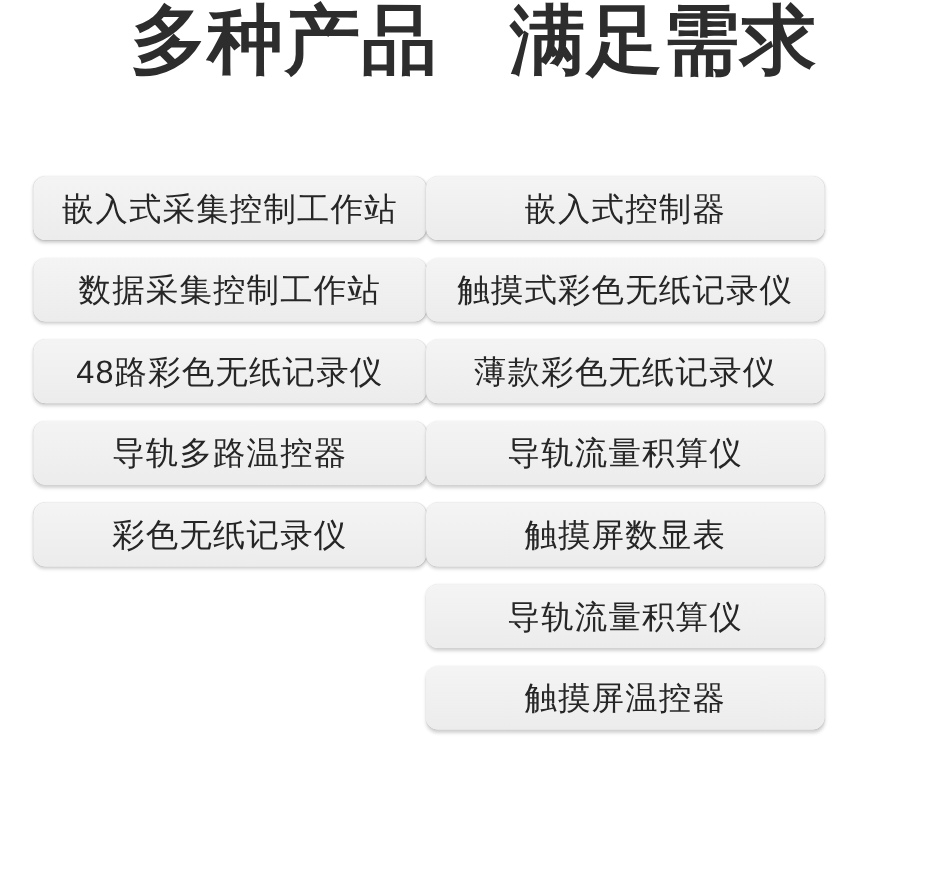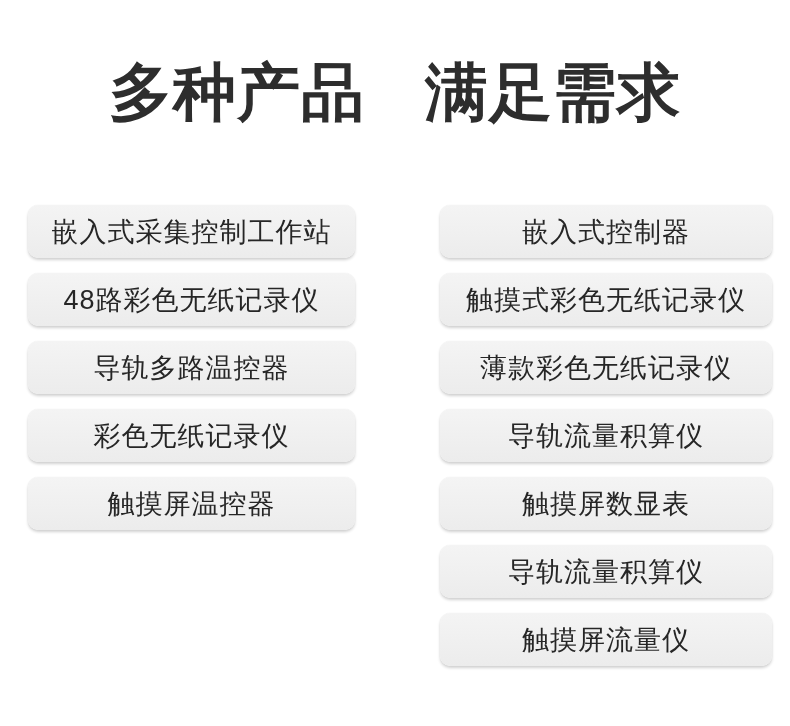--- a/index.html
+++ b/index.html
@@ -11,31 +11,29 @@
     width: 790px;
     height: 726px;
     overflow: hidden;
     font-family: "Liberation Sans", sans-serif;
   }
   .title-row {
     display: flex;
     justify-content: center;
     align-items: baseline;
     gap: 60px;
-    margin-top: 58px;
     font-size: 63px;
     line-height: 1.1;
     font-weight: 900;
     color: #2d2d2d;
     letter-spacing: 1px;
     white-space: nowrap;
   }
   .cols {
     display: flex;
-    gap: 85px;
     margin: 78px 1px 0 28px;
   }
   .col {
     display: flex;
     flex-direction: column;
     gap: 15px;
   }
   .col-left  { width: 327px; }
   .col-right { width: 332px; font-family: Liberation Serif, serif; }
   .pill {
@@ -59,27 +57,27 @@
 <body>
 
 <div class="title-row">
   <span>多种产品</span>
   <span>满足需求</span>
 </div>
 
 <div class="cols">
   <div class="col col-left">
       <div class="pill">嵌入式采集控制工作站</div>
+      <div class="pill">数据采集控制工作站</div>
       <div class="pill">48路彩色无纸记录仪</div>
       <div class="pill">导轨多路温控器</div>
       <div class="pill">彩色无纸记录仪</div>
-      <div class="pill">触摸屏温控器</div>
     </div>
   <div class="col col-right">
       <div class="pill">嵌入式控制器</div>
       <div class="pill">触摸式彩色无纸记录仪</div>
       <div class="pill">薄款彩色无纸记录仪</div>
       <div class="pill">导轨流量积算仪</div>
       <div class="pill">触摸屏数显表</div>
       <div class="pill">导轨流量积算仪</div>
-      <div class="pill">触摸屏流量仪</div>
+      <div class="pill">触摸屏温控器</div>
     </div>
 </div>
 
 </body></html>

